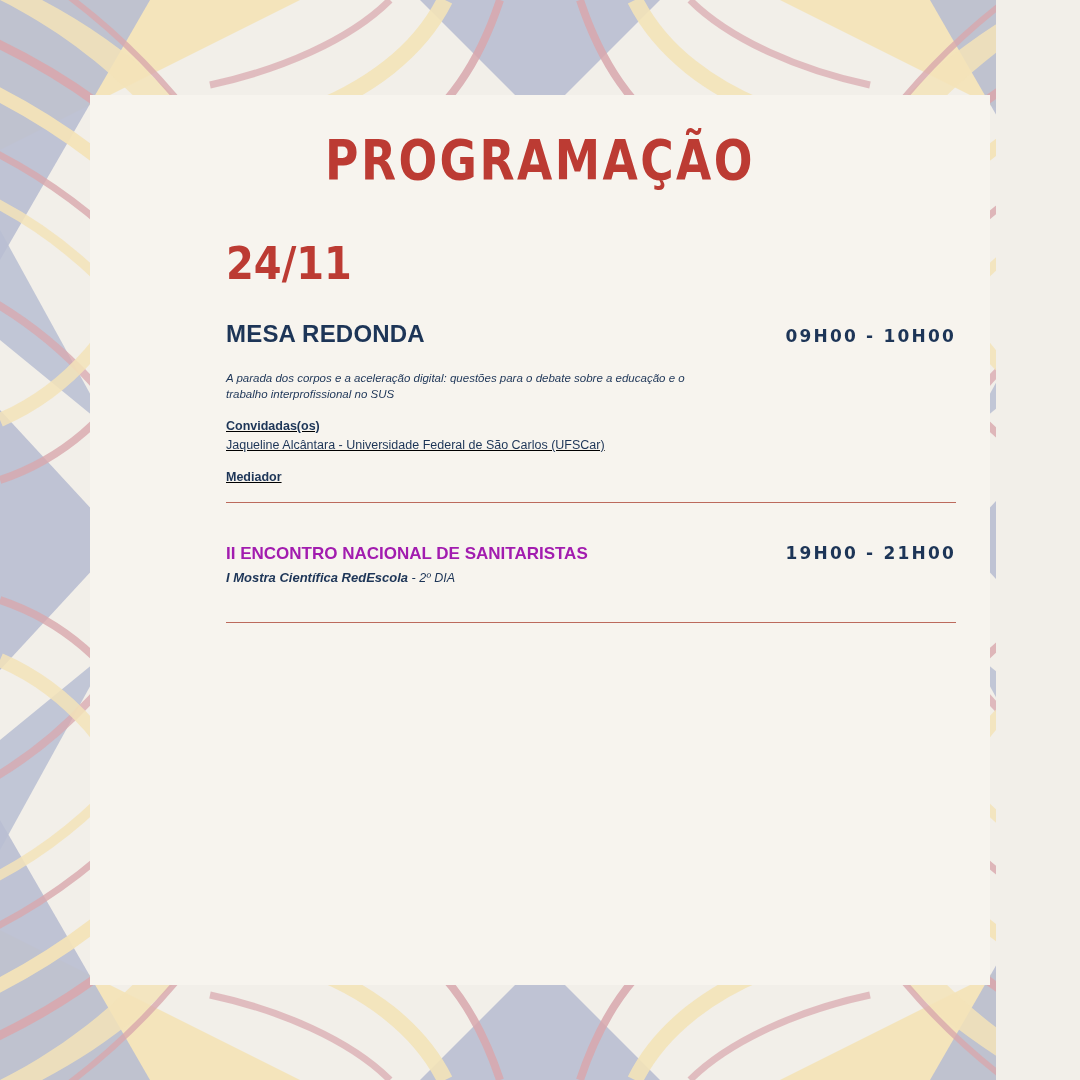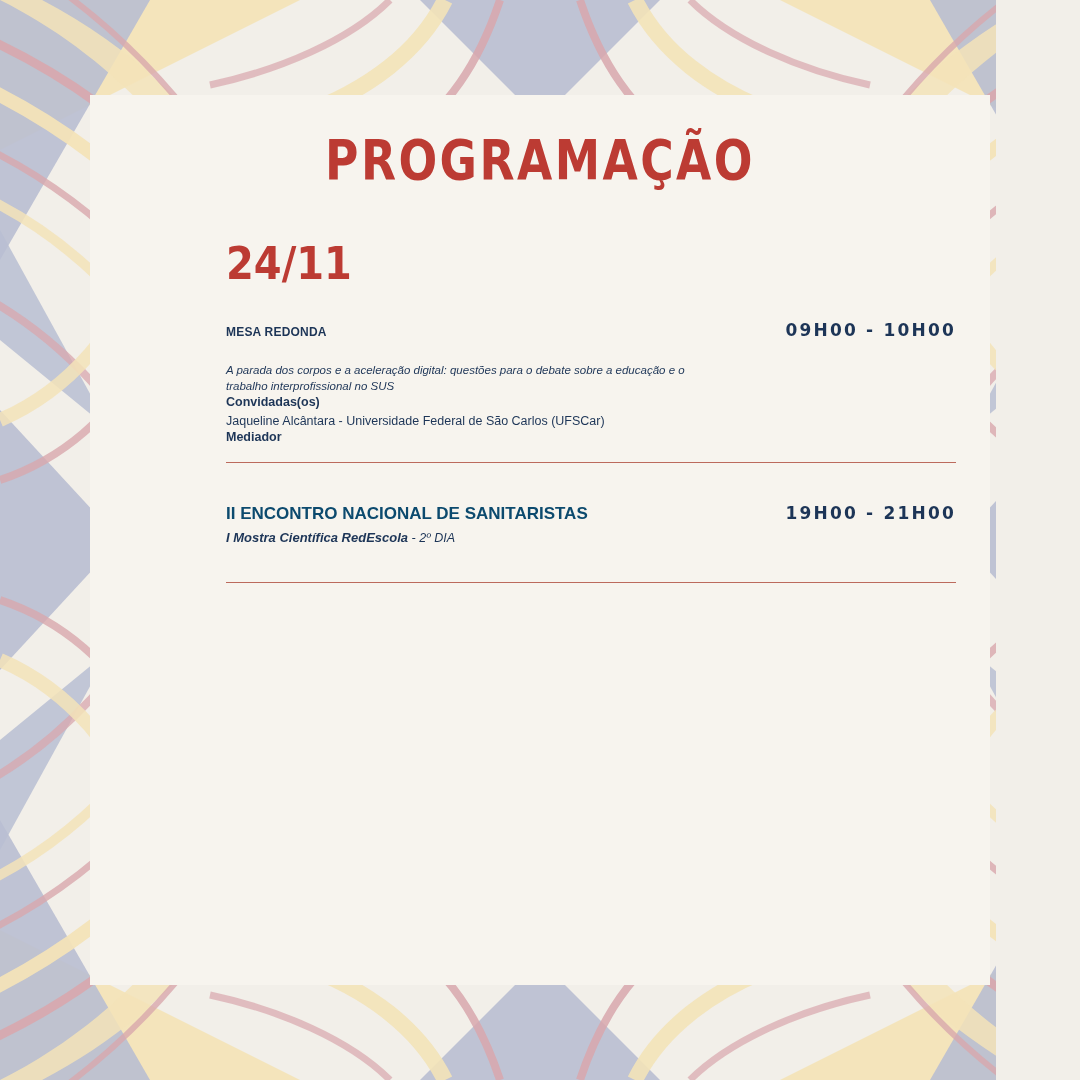--- a/index.html
+++ b/index.html
@@ -82,21 +82,21 @@
   }
 
   .row-head {
     display: flex;
     justify-content: space-between;
     align-items: baseline;
   }
 
   .sess-title {
     color: #1d3557;
-    font-size: 12px;
+    font-size: 24px;
     font-weight: bold;
     letter-spacing: 0.2px;
   }
   .sess-time {
     color: #1d3557;
     font-family: "DejaVu Sans", sans-serif;
     font-size: 17px;
     font-weight: bold;
     letter-spacing: 2.2px;
     white-space: nowrap;
@@ -105,20 +105,22 @@
   .sess-sub {
     color: #1d3557;
     font-size: 11.5px;
     font-style: italic;
     line-height: 1.42;
     margin-top: 22px;
     max-width: 500px;
   }
 
   .group {
+    margin-top: 16px;
+    text-decoration: underline;
   }
   .group-label {
     color: #1d3557;
     font-size: 12.5px;
     font-weight: bold;
     margin-bottom: 3px;
   }
   .person {
     color: #1d3557;
     font-size: 12.5px;
@@ -128,21 +130,21 @@
   .rule {
     border: none;
     border-top: 1.3px solid #bc6a5c;
     margin: 18px 0 0 0;
   }
 
   .block2 {
     margin-top: 22px;
   }
   .sess-title2 {
-    color: #0c4a6e;
+    color: #a21caf;
     font-size: 17px;
     font-weight: bold;
     margin-top: 19px;
   }
   .sub2 {
     margin-top: 6px;
     color: #1d3557;
     font-size: 13px;
     font-style: italic;
   }

